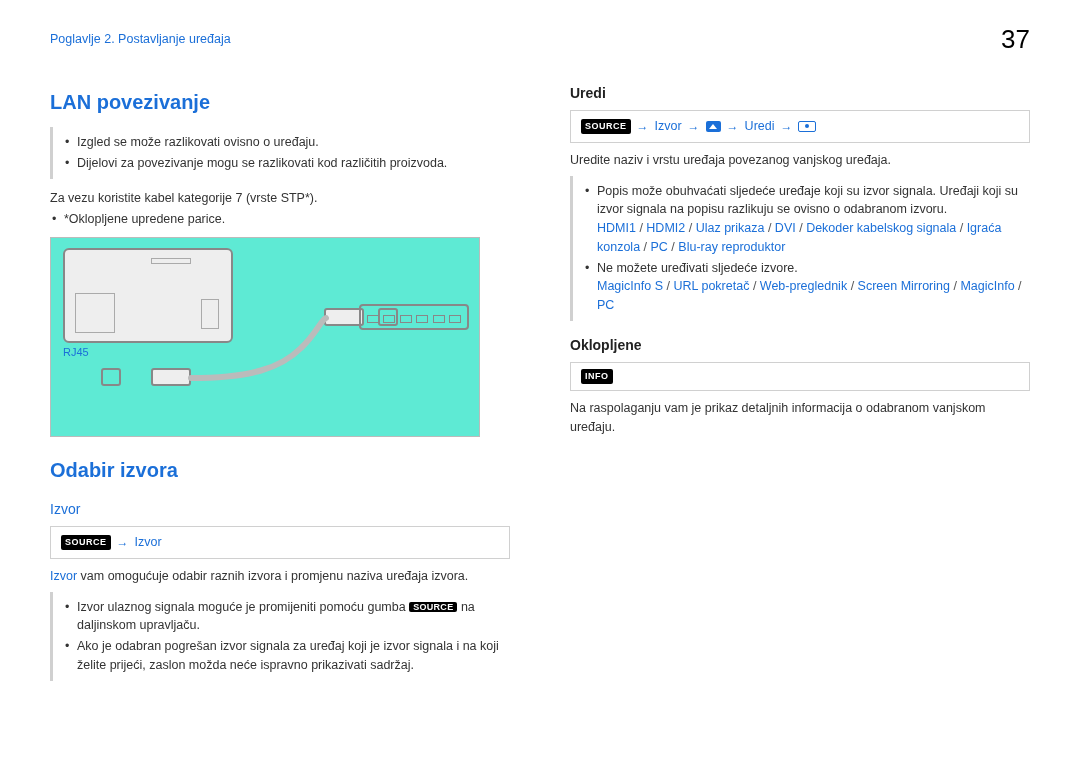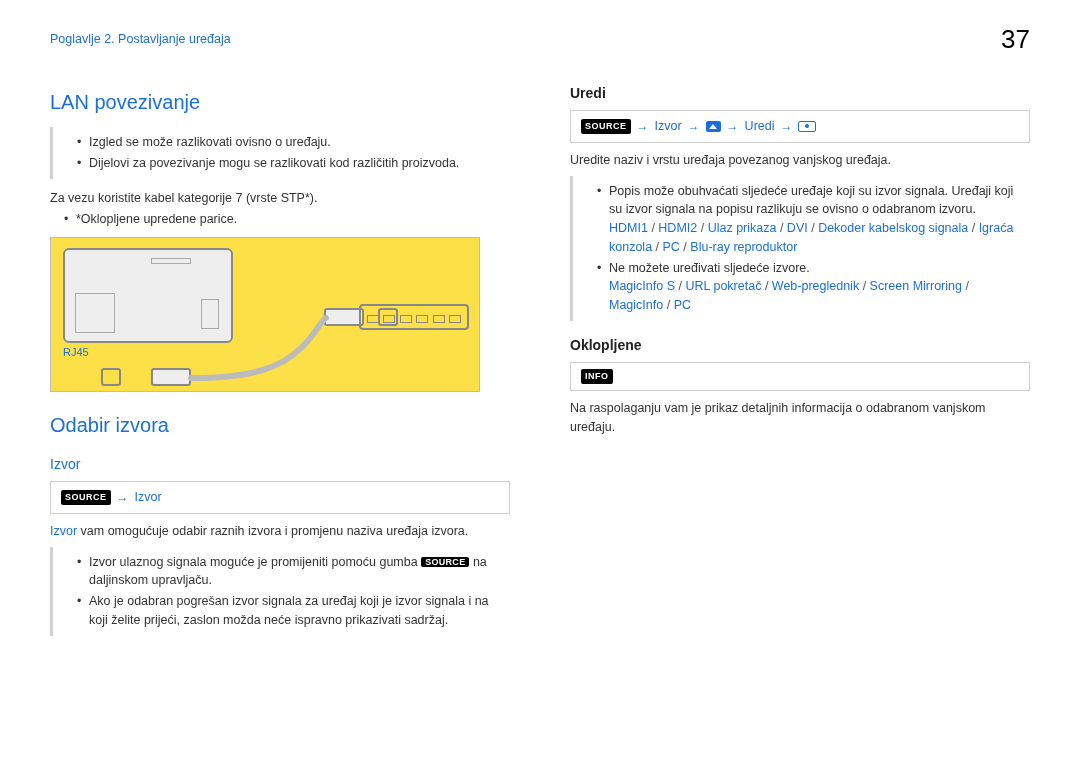--- a/index.html
+++ b/index.html
@@ -21,38 +21,38 @@
     color: #1b6fd8;
   }
   .chapter { font-size: 12.5px; }
   .page-num { font-size: 26px; font-weight: 400; color: #000000; }
   .content {
     display: flex;
     padding: 0 50px;
     gap: 60px;
   }
   .col { flex: 1; }
-  .h1 { color: #1b6fd8; font-size: 20px; font-weight: 400; margin: 18px 0 10px 0; }
+  .h1 { color: #1b6fd8; font-size: 20px; font-weight: 700; margin: 18px 0 10px 0; }
   .h2 { color: #1b6fd8; font-size: 14px; font-weight: 500; margin: 14px 0 6px 0; }
   .h2-black { color: #222; font-size: 14px; font-weight: 600; margin: 14px 0 6px 0; }
   .note-box {
     border-left: 3px solid #d0d0d0;
     padding: 4px 0 4px 10px;
     margin: 6px 0 10px 0;
   }
   ul { list-style: none; padding-left: 0; }
-  ul li { position: relative; padding-left: 14px; margin: 2px 12px; }
+  ul li { position: relative; padding-left: 14px; margin: 2px 0; }
   ul li:before { content: "•"; position: absolute; left: 2px; }
   .diagram {
     border: 1px solid #bbb;
     width: 430px;
-    height: 155px;
+    height: 200px;
     margin: 8px 0 4px 0;
     position: relative;
-    background: #fde047;
+    background: #5eead4;
   }
   .monitor-back {
     border: 2px solid #888;
     border-radius: 6px;
     background: #eee;
     width: 170px; height: 95px;
     position: absolute; top: 10px; left: 12px;
   }
   .monitor-back .panel1 { position:absolute; bottom:8px; left:10px; width:40px; height:40px; border:1px solid #aaa;}
   .monitor-back .panel2 { position:absolute; top:8px; right:40px; width:40px; height:6px; border:1px solid #aaa;}

